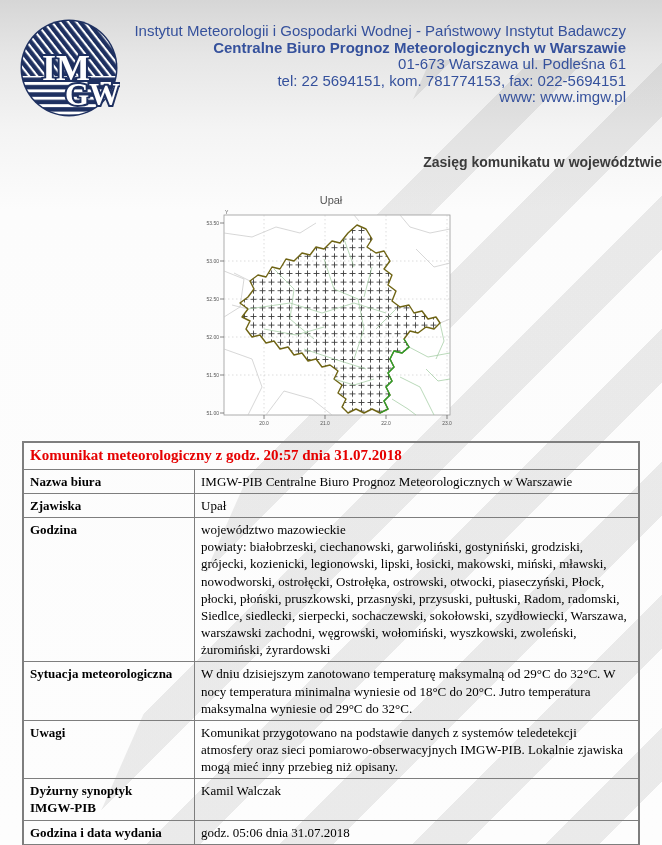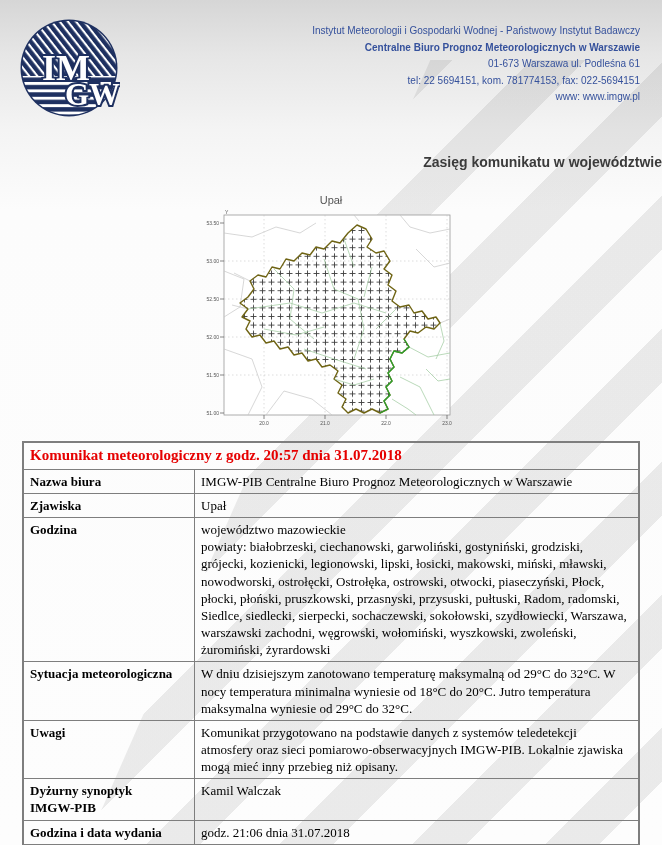--- a/index.html
+++ b/index.html
@@ -12,22 +12,22 @@
     position:absolute;top:60px;left:0;right:0;bottom:0;
     background:repeating-linear-gradient(135deg, rgba(0,0,0,0.075) 0 38px, rgba(0,0,0,0) 38px 94px);
     clip-path:polygon(65% 0, 100% 0, 100% 100%, 13% 100%);
     pointer-events:none;
   }
   .content{position:relative;z-index:1;}
   
   .header{position:relative;height:140px;}
   .logo{position:absolute;left:18px;top:8px;}
   .org-block{
-    position:absolute;right:22px;top:23px;text-align:right;
-    color:#35519c;font-size:10px;line-height:16.5px;
+    position:absolute;right:36px;top:23px;text-align:right;
+    color:#35519c;font-size:15px;line-height:16.5px;
   }
   .org-block .bold{font-weight:bold;}
   
   .section-heading{
     text-align:right;font-size:14px;font-weight:bold;color:#3b3b3b;
     margin:14px 0 0 0;
   }
   .map-wrap{margin-top:24px;text-align:center;}
   .map-title{font-size:11px;color:#555;margin:0 0 3px 0;}
   svg.map{display:block;margin:0 auto;background:transparent;}
@@ -208,21 +208,21 @@
           <td class="lbl">Uwagi</td>
           <td class="val">Komunikat przygotowano na podstawie danych z systemów teledetekcji atmosfery oraz sieci pomiarowo-obserwacyjnych IMGW-PIB. Lokalnie zjawiska mogą mieć inny przebieg niż opisany.</td>
         </tr>
         <tr>
           <td class="lbl">Dyżurny synoptyk
 IMGW-PIB</td>
           <td class="val">Kamil Walczak</td>
         </tr>
         <tr>
           <td class="lbl">Godzina i data wydania</td>
-          <td class="val">godz. 21:06 dnia 31.07.2018</td>
+          <td class="val">godz. 05:06 dnia 31.07.2018</td>
         </tr>
         <tr>
           <td class="footnote" colspan="2">
             
             
           </td>
         </tr>
       </tbody>
     </table>
   </div>

